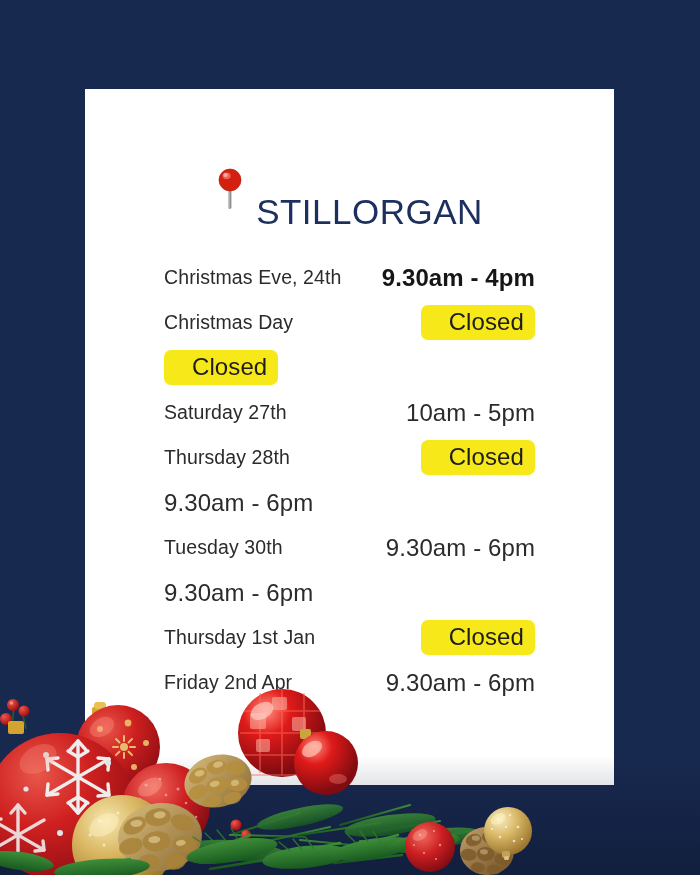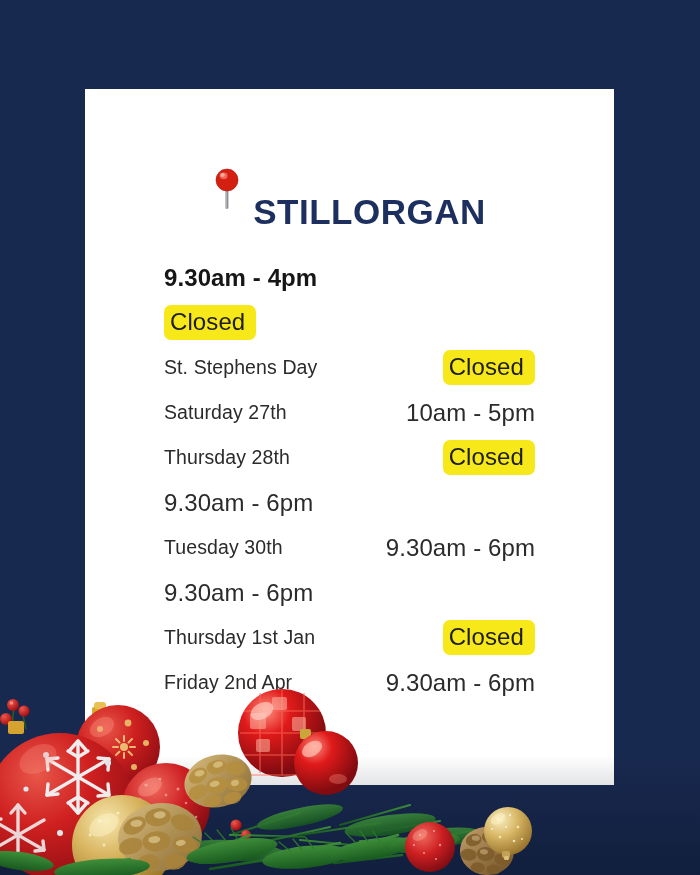--- a/index.html
+++ b/index.html
@@ -29,21 +29,21 @@
     justify-content:center;
     gap:12px;
     margin-top:77px;
     height:46px;
   }
 
   .pin-icon { width:28px; height:42px; display:block; }
 
   .store-title {
     font-size:35px;
-    font-weight:bold;
+    font-weight:normal;
     letter-spacing:0.5px;
     color:#1c2f5e;
     line-height:1;
     font-family:"Liberation Sans", sans-serif;
     margin-top:44px;
   }
 
   
   .hours-list {
     margin-top:43px;
@@ -69,21 +69,21 @@
     color:#2b2b2b;
     letter-spacing:0.1px;
     white-space:nowrap;
     text-align:right;
   }
   .time-value.bold { font-weight:bold; color:#161616; }
 
   .time-value.closed {
     background:#f7e81a;
     border-radius:7px;
-    padding:4px 11px 5px 6px;
+    padding:4px 11px 5px 28px;
     color:#1d1d1d;
     line-height:1.05;
   }
 
   
   .decor { position:absolute; left:0; bottom:0; width:560px; height:190px; z-index:6; pointer-events:none; }
 
   .shadow-band {
     position:absolute;
     left:0; bottom:0;
@@ -109,29 +109,30 @@
         <circle cx="14" cy="12" r="11" fill="none" stroke="#a8190c" stroke-width="0.6"></circle>
         <ellipse cx="10.6" cy="7.8" rx="4" ry="3.4" fill="#ef6a5a" opacity="0.95"></ellipse>
         <ellipse cx="9.6" cy="7" rx="2.2" ry="1.9" fill="#f7b3a8" opacity="0.9"></ellipse>
       </svg>
       <div class="store-title">STILLORGAN</div>
     </div>
 
     <div class="hours-list">
 
       <div class="hours-row">
+        <span class="day-label">Christmas Eve, 24th</span>
         <span class="time-value bold">9.30am - 4pm</span>
       </div>
 
       <div class="hours-row">
+        <span class="day-label">Christmas Day</span>
         <span class="time-value closed">Closed</span>
       </div>
 
       <div class="hours-row">
-        <span class="day-label">St. Stephens Day</span>
         <span class="time-value closed">Closed</span>
       </div>
 
       <div class="hours-row">
         <span class="day-label">Saturday 27th</span>
         <span class="time-value">10am - 5pm</span>
       </div>
 
       <div class="hours-row">
         <span class="day-label">Thursday 28th</span>

